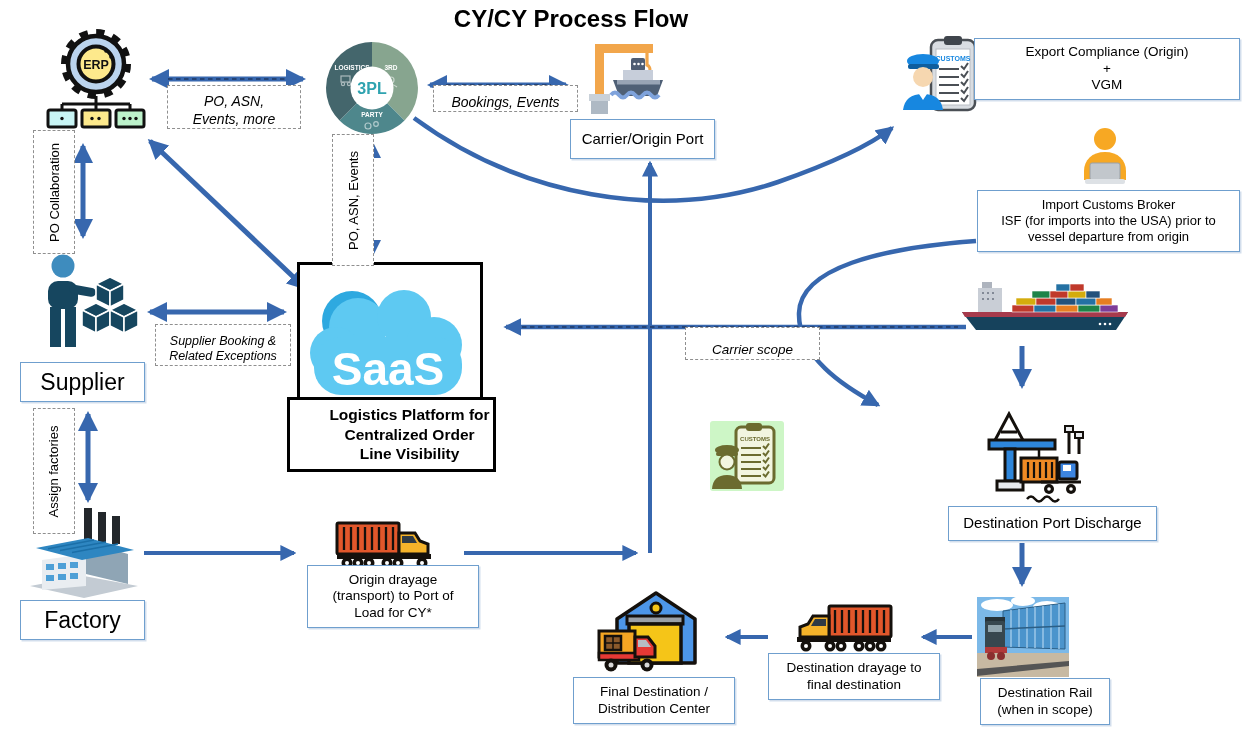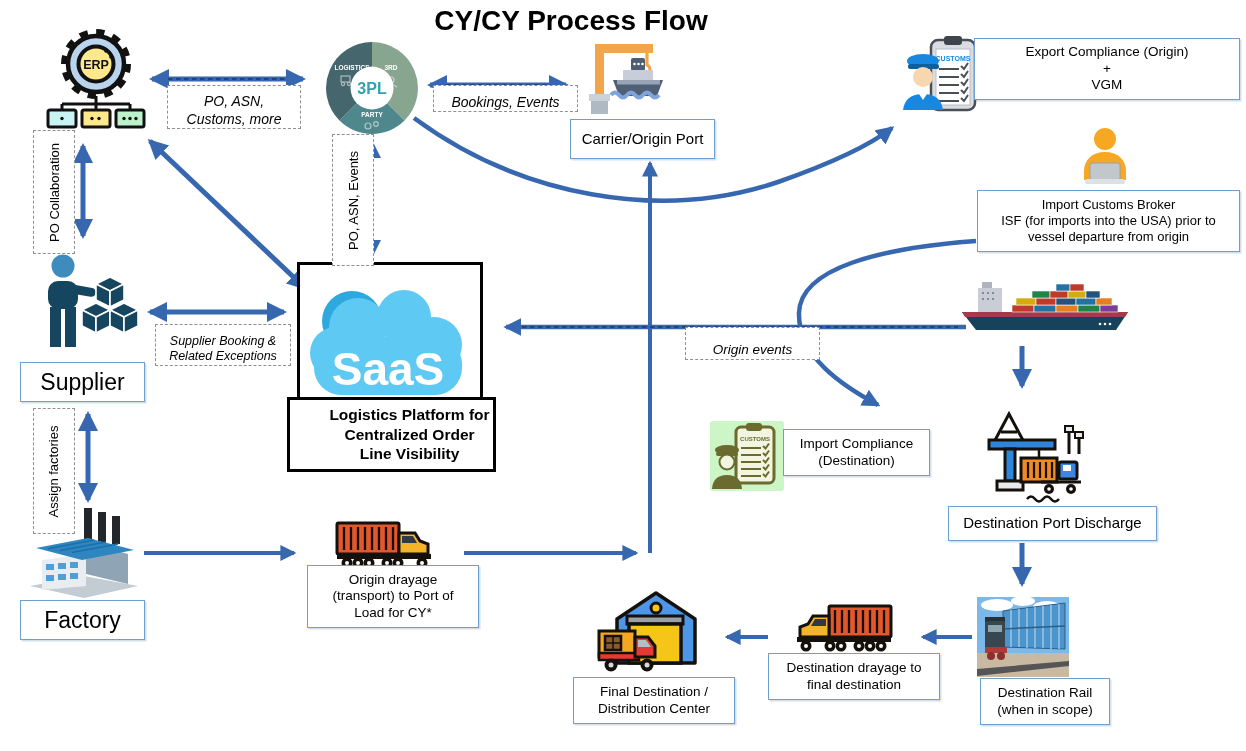--- a/index.html
+++ b/index.html
@@ -18,21 +18,21 @@
   .dashed.it{font-style:italic;font-size:14px;}
   .vbox{position:absolute;z-index:3;background:#fff;border:1px dashed #8f8f8f;
        display:flex;align-items:center;justify-content:center;overflow:visible;}
   .vbox span{transform:rotate(-90deg);white-space:nowrap;font-size:13px;}
   .redbox{position:absolute;border:3px solid #000000;background:#fff;box-sizing:border-box;}
   #saas-main{left:297px;top:262px;width:186px;height:183px;z-index:2;}
   #saas-label{left:287px;top:397px;width:209px;height:75px;z-index:4;
       display:flex;flex-direction:column;align-items:center;justify-content:center;
       font-weight:bold;font-size:15.5px;line-height:1.25;text-align:center;padding-left:36px;}
   #title{position:absolute;left:346px;top:5px;width:450px;text-align:center;
-      font-size:28px;font-weight:bold;z-index:3;}
+      font-size:24px;font-weight:bold;z-index:3;}
 </style>
 </head>
 <body>
 
 <div id="canvas">
 
   <div id="title">CY/CY Process Flow</div>
 
   <svg id="arrows" width="1246" height="751" viewBox="0 0 1246 751">
     <defs>
@@ -287,24 +287,20 @@
     <text x="45" y="20" text-anchor="middle" font-size="6" font-weight="bold" fill="#6B6B2F">CUSTOMS</text>
     <g stroke="#6B6B2F" stroke-width="2" fill="none">
       <path d="M31,27 H51 M31,34 H51 M31,41 H51 M31,48 H51 M31,55 H51"></path>
       <path d="M53,25 l2.5,2.5 l3.5,-5 M53,32 l2.5,2.5 l3.5,-5 M53,39 l2.5,2.5 l3.5,-5 M53,46 l2.5,2.5 l3.5,-5 M53,53 l2.5,2.5 l3.5,-5"></path>
     </g>
     <ellipse cx="17" cy="29" rx="12" ry="5" fill="#6B6B2F"></ellipse>
     <rect x="6" y="31" width="22" height="4" rx="2" fill="#6B6B2F"></rect>
     <circle cx="17" cy="41" r="7.5" fill="#F2F5E0" stroke="#6B6B2F" stroke-width="2"></circle>
     <path d="M2,68 q1,-14 15,-14 q14,0 15,14 Z" fill="#6B6B2F"></path>
   </svg>
-  <div class="box" style="left:783px;top:429px;width:145px;height:45px">
-    <div>Import Compliance</div>
-    <div>(Destination)</div>
-  </div>
 
   <svg class="icon" style="left:983px;top:402px" width="106" height="104" viewBox="0 0 106 104">
     <g stroke="#14100C" stroke-width="3" fill="none">
       <path d="M10,42 L26,12 L42,42"></path>
       <path d="M18,30 H34"></path>
       <path d="M86,30 V52 M96,36 V52"></path>
     </g>
     <rect x="82" y="24" width="8" height="6" fill="#E8EAED" stroke="#14100C" stroke-width="2"></rect>
     <rect x="92" y="30" width="8" height="6" fill="#E8EAED" stroke="#14100C" stroke-width="2"></rect>
     <rect x="6" y="38" width="66" height="9" fill="#2E86DB" stroke="#14100C" stroke-width="3"></rect>
@@ -394,35 +390,35 @@
     <circle cx="14" cy="80" r="2.5" fill="#D9D9D9"></circle>
       <circle cx="50" cy="80" r="2.5" fill="#D9D9D9"></circle>
   </svg>
   <div class="box" style="left:573px;top:677px;width:160px;height:45px">
     <div>Final Destination /</div>
     <div>Distribution Center</div>
   </div>
 
   <div class="dashed it" style="left:167px;top:85px;width:132px;height:42px">
     <div>PO, ASN,</div>
-    <div>Customs, more</div>
+    <div>Events, more</div>
   </div>
   <div class="dashed it" style="left:433px;top:85px;width:143px;height:25px">
     <div>Bookings, Events</div>
   </div>
   <div class="vbox" style="left:332px;top:134px;width:40px;height:130px">
     <span>PO, ASN, Events</span>
   </div>
   <div class="vbox" style="left:33px;top:130px;width:40px;height:122px">
     <span>PO Collaboration</span>
   </div>
   <div class="dashed it" style="left:155px;top:324px;width:134px;height:40px;font-size:12.5px">
     <div>Supplier Booking &amp;</div>
     <div>Related Exceptions</div>
   </div>
   <div class="vbox" style="left:33px;top:408px;width:40px;height:124px">
     <span>Assign factories</span>
   </div>
   <div class="dashed it" style="left:685px;top:327px;width:133px;height:31px;font-size:13.5px">
-    <div>Origin events</div>
+    <div>Carrier scope</div>
   </div>
 
 </div>
 
 </body></html>

